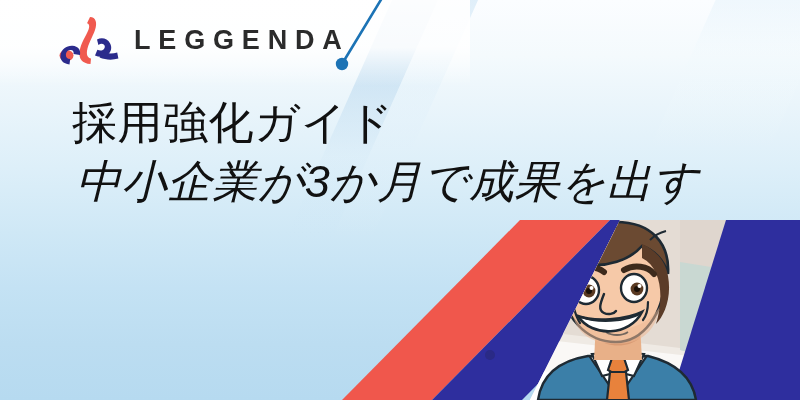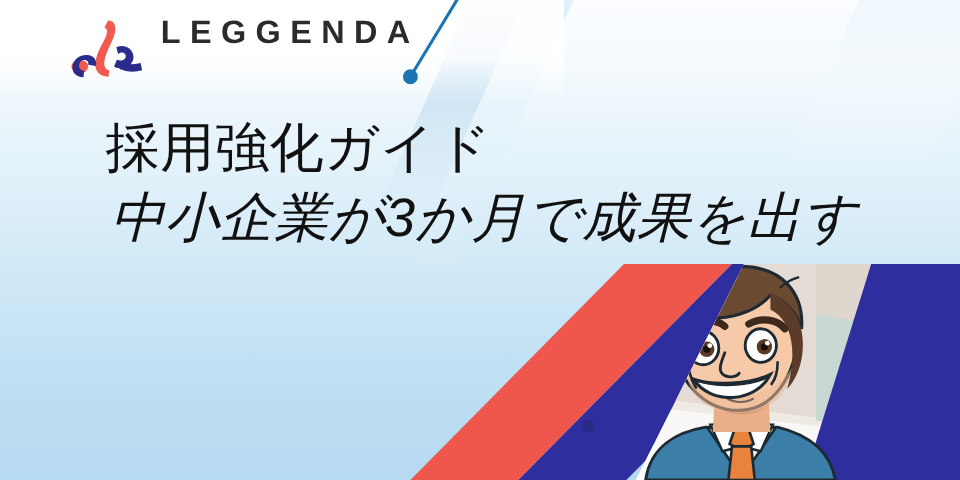--- a/index.html
+++ b/index.html
@@ -64,39 +64,39 @@
     background:linear-gradient(to bottom,
         rgba(255,255,255,.96) 0%,
         rgba(255,255,255,.88) 55%,
         rgba(255,255,255,0) 100%);
     pointer-events:none;
   }
 
   
   #logo-block {
     position:absolute; left:57px; top:14px;
-    display:flex; align-items:flex-start; gap:15px;
+    display:flex; align-items:center; gap:15px;
   }
   #logo-mark { width:62px; height:52px; display:block; }
   #logo-word {
     font-size:27px;
     font-weight:bold;
     letter-spacing:.29em;
     color:#2b2b2b;
     line-height:1;
     white-space:nowrap;
   }
 
   
   #pin { position:absolute; left:330px; top:-4px; width:60px; height:80px; }
 
   
   #headline {
     position:absolute;
-    left:88px; top:94px;
+    left:72px; top:94px;
     color:#111111;
     font-size:45px;
     line-height:1.30;
     letter-spacing:.012em;
     white-space:nowrap;
     font-family:"Liberation Sans", sans-serif;
   }
   #headline .line-2 { padding-left:4px; display:block;font-style:italic; }
 
   

